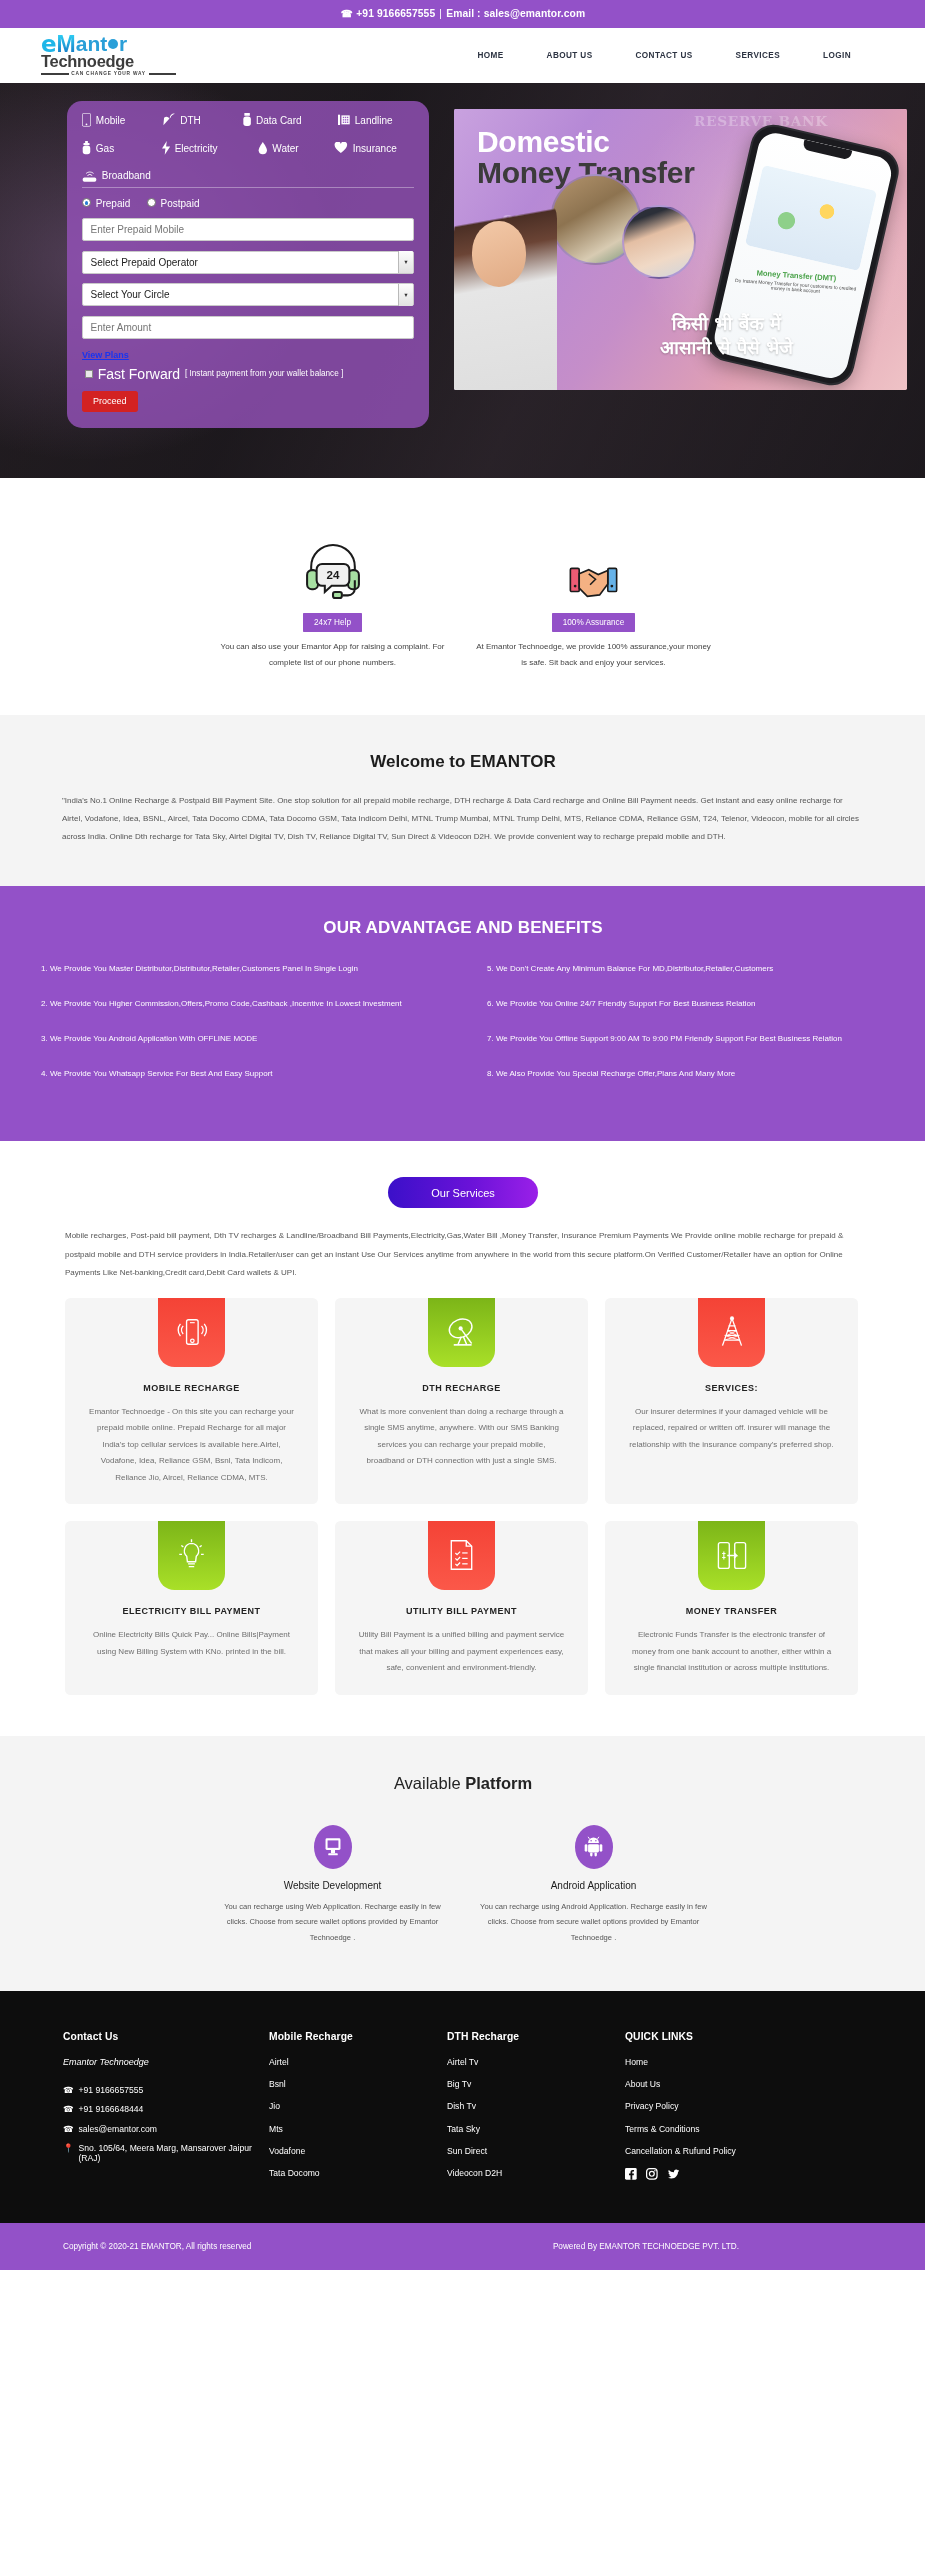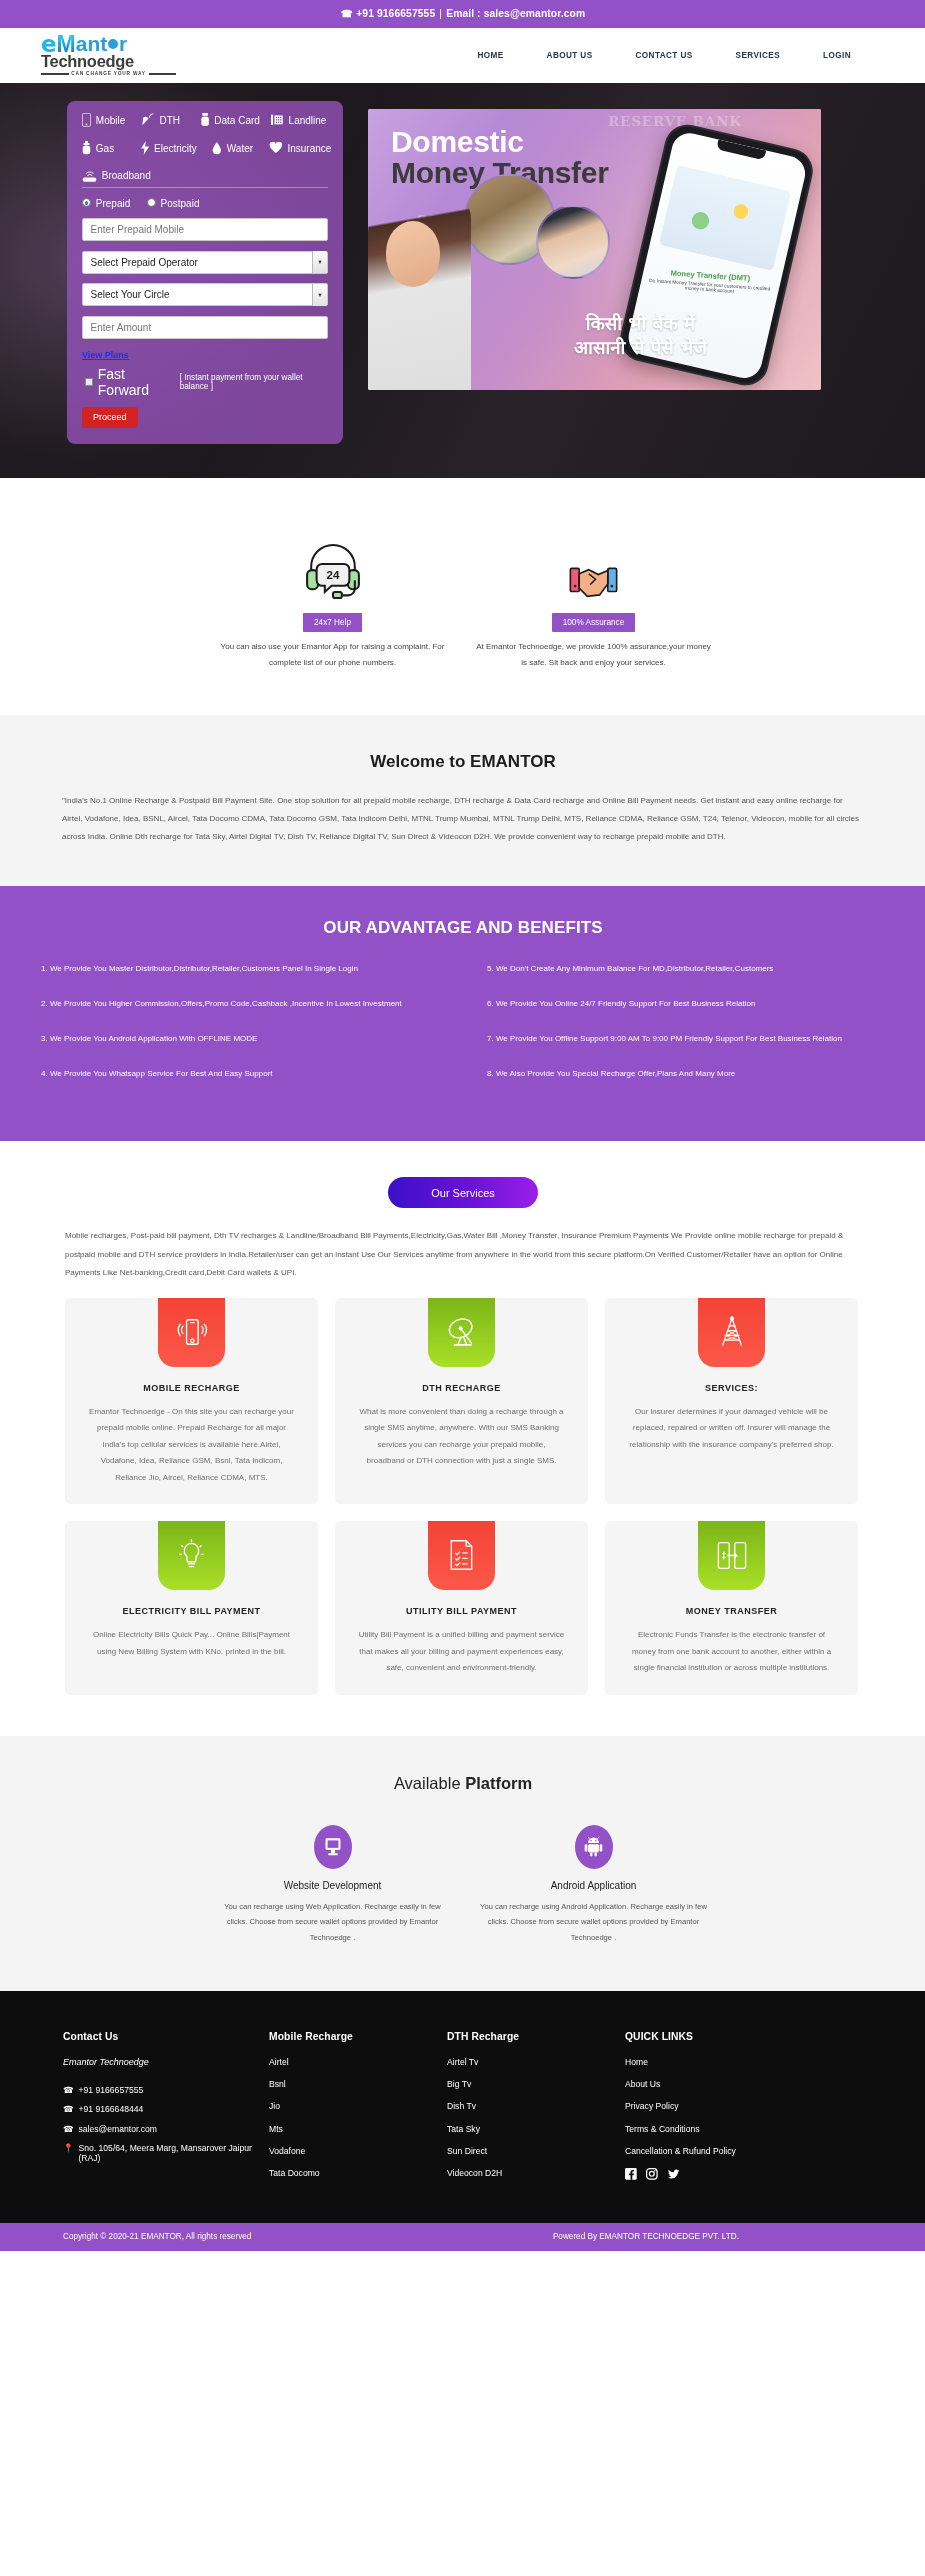--- a/index.html
+++ b/index.html
@@ -75,23 +75,23 @@
     display:flex; align-items:flex-start;
   }
   .hero:before{
     content:""; position:absolute; left:0; top:0; width:357px; height:100%;
     background:radial-gradient(ellipse at 25% 45%, rgba(120,90,130,.55) 0%, rgba(0,0,0,0) 65%);
   }
 
   .widget {
     position:relative; z-index:3;
     margin:18.5px 0 0 67px;
-    width:276px;
+    width:362px;
     background:rgba(150,82,188,.80);
-    border-radius:8px;
+    border-radius:15px;
     padding:12.4px 15px 16.5px 15px;
     color:#fff;
   }
   .widget-tabs { display:flex; flex-wrap:wrap; }
   .w-tab {
     display:flex; align-items:center; gap:4.8px;
     font-size:10px; color:#fff; cursor:pointer;
     margin-bottom:14.4px;
   }
   .w-tab:nth-child(1){width:24%;}
@@ -300,21 +300,21 @@
   .fcol.c4 { width:206px; }
   .fcol h3 { font-size:10.3px; font-weight:bold; margin-bottom:15px; letter-spacing:0.1px; }
   .fcol .company { font-size:9px; margin-bottom:18px;font-style:italic; }
   .fcontact { font-size:8.6px; margin-bottom:9.6px; display:flex; gap:4.8px; align-items:flex-start; }
   .fcontact .gl { flex:0 0 8.2px; }
   .flink { font-size:8.6px; margin-bottom:12.4px; color:#fff; text-decoration:none; display:block; }
   .socials { display:flex; gap:9.6px; margin-top:1.4px; }
   .soc { width:11.7px; height:11.7px; display:flex; align-items:center; justify-content:center; cursor:pointer; }
 
   .copybar {
-    background:#9351c8; color:#fff; height:28px;
+    background:#9351c8; color:#fff; height:47px;
     display:flex; align-items:center; font-size:8.2px;
     padding:0 63px; justify-content:space-between;
   }
   .copybar .right { padding-right:124px; }
 </style>
 </head>
 <body>
 
 <div class="topbar">
   <span class="phone-glyph">☎</span>

